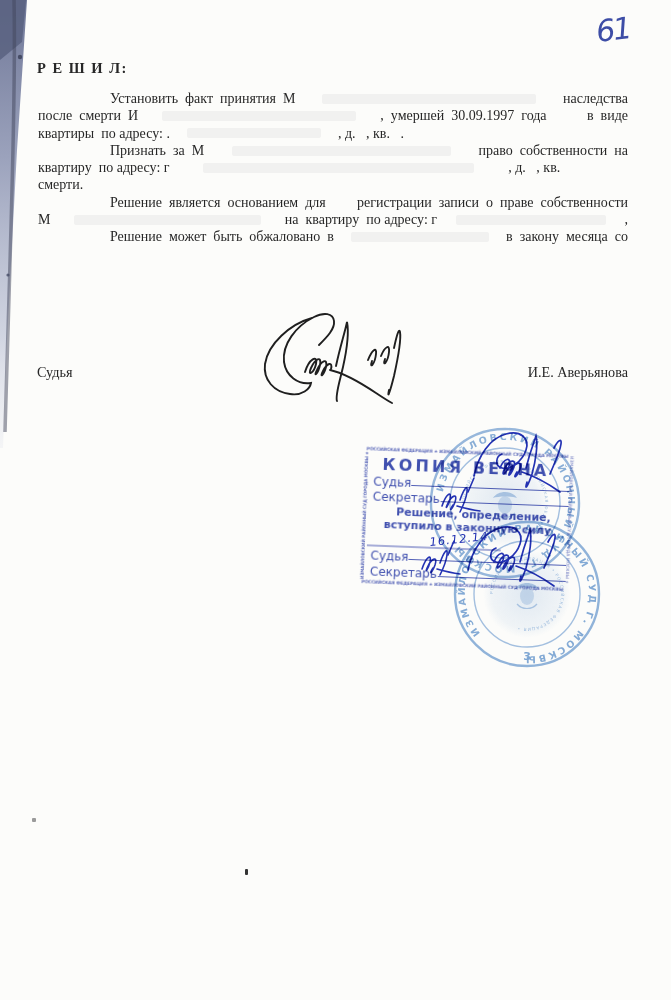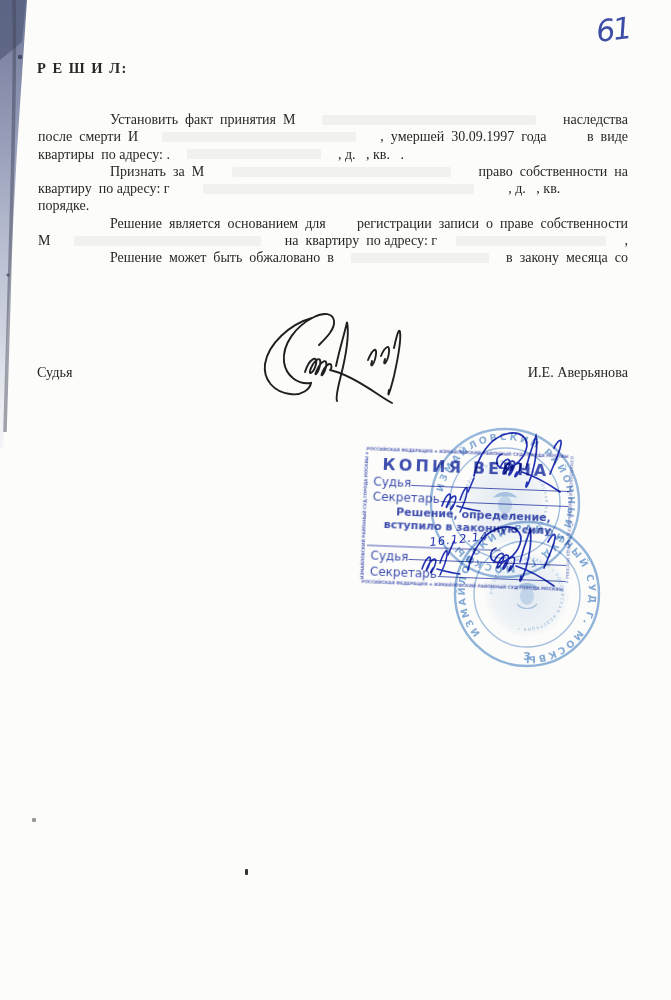--- a/index.html
+++ b/index.html
@@ -12,21 +12,21 @@
   .pagenum{
     position:absolute;left:596px;top:12px;
     font-family:"DejaVu Sans",sans-serif;font-style:italic;
     font-size:30px;color:var(--pagenum,#3d4da6);
     transform:rotate(-7deg);letter-spacing:-2px;
   }
   .heading{
     position:absolute;left:37px;top:60px;width:591px;
     text-align:left;font-weight:bold;font-size:14.5px;letter-spacing:1.5px;
   }
-  .body-block{position:absolute;left:38px;top:111px;width:590px;font-size:14px;}
+  .body-block{position:absolute;left:38px;top:90px;width:590px;font-size:14px;}
   .bline{display:flex;line-height:17.3px;height:17.3px;align-items:baseline;}
   .seg{white-space:pre;flex:0 0 auto;}
   .gap{position:relative;height:12px;align-self:center;}
   .gap.smudge::before{
     content:'';position:absolute;left:10%;right:10%;top:1px;bottom:1px;
     background:rgba(150,150,155,0.10);border-radius:2px;
   }
   .sig-main{position:absolute;left:250px;top:304px;}
   .sig-row{
     position:absolute;left:37px;top:364px;width:591px;
@@ -87,21 +87,21 @@
         <span class="gap smudge" style="flex: 1 1 0px;"></span>
         <span class="seg">право  собственности  на</span>
       </div>
       <div class="bline">
         <span class="seg">квартиру  по адресу: г</span>
         <span class="gap smudge" style="flex: 5 1 0px;"></span>
         <span class="seg">, д.  , кв.</span>
         <span class="gap" style="flex: 1 1 0px;"></span>
       </div>
       <div class="bline">
-        <span class="seg">порядке.</span>
+        <span class="seg">смерти.</span>
       </div>
       <div class="bline" style="padding-left: 72px;">
         <span class="seg">Решение  является  основанием  для</span>
         <span class="gap" style="flex: 1 1 0px;"></span>
         <span class="seg">регистрации  записи  о  праве  собственности</span>
       </div>
       <div class="bline">
         <span class="seg">М</span>
         <span class="gap smudge" style="flex: 5 1 0px;"></span>
         <span class="seg">на  квартиру  по адресу: г</span>

